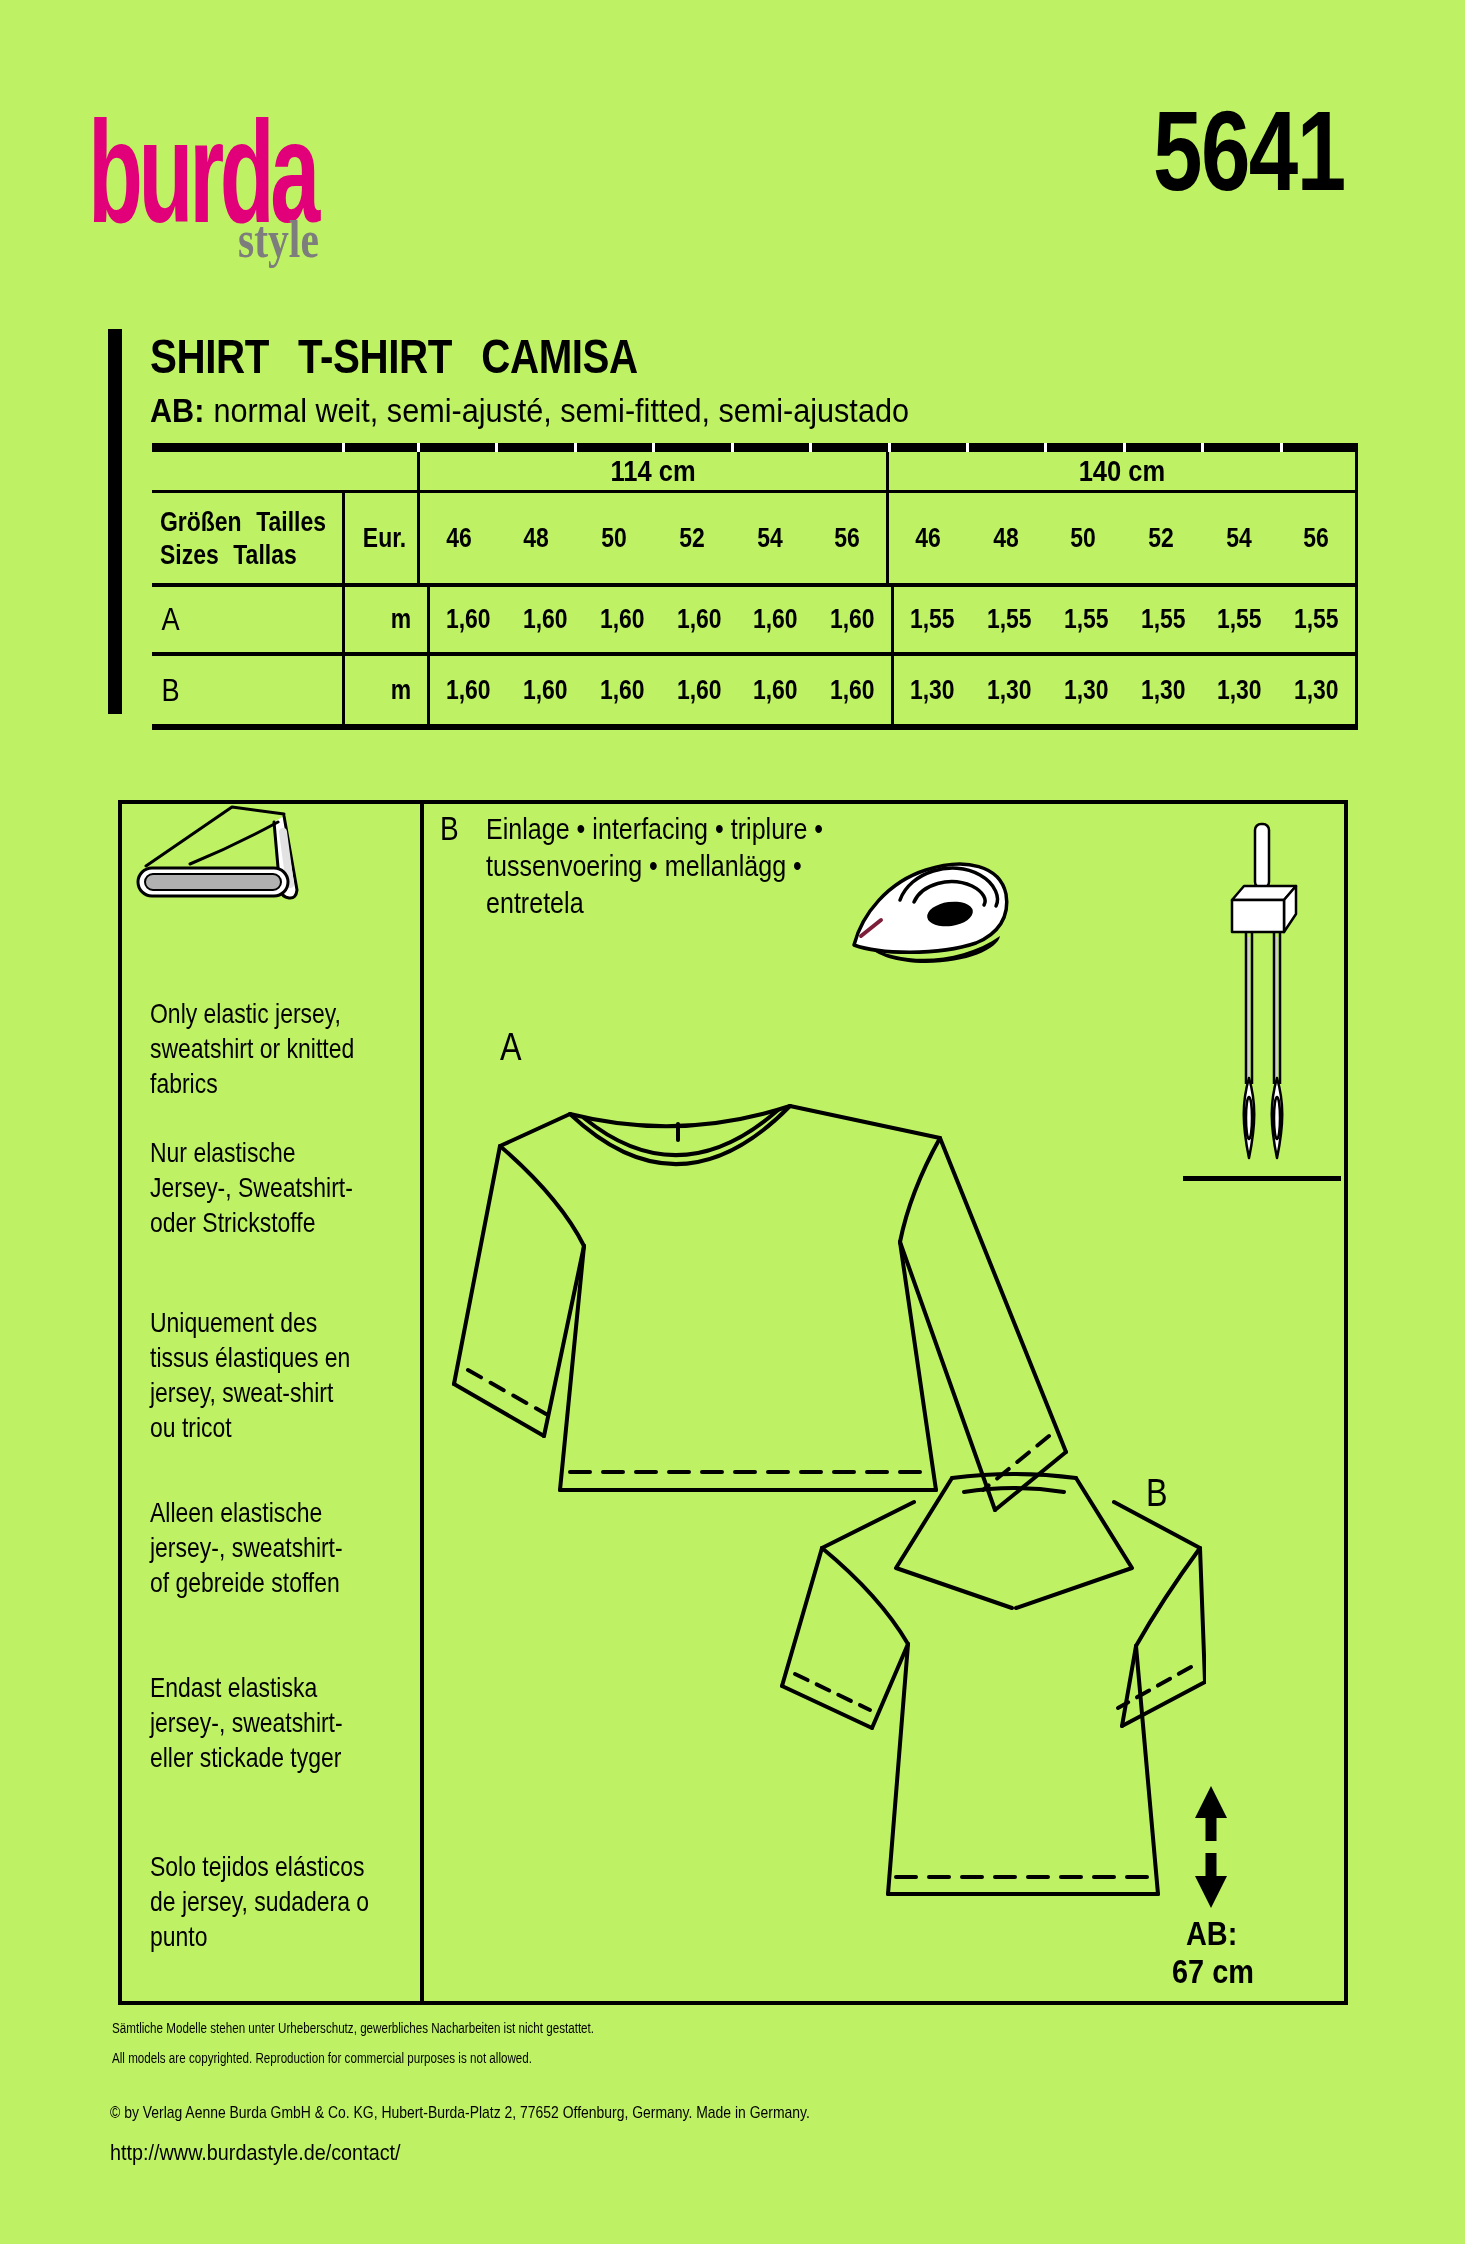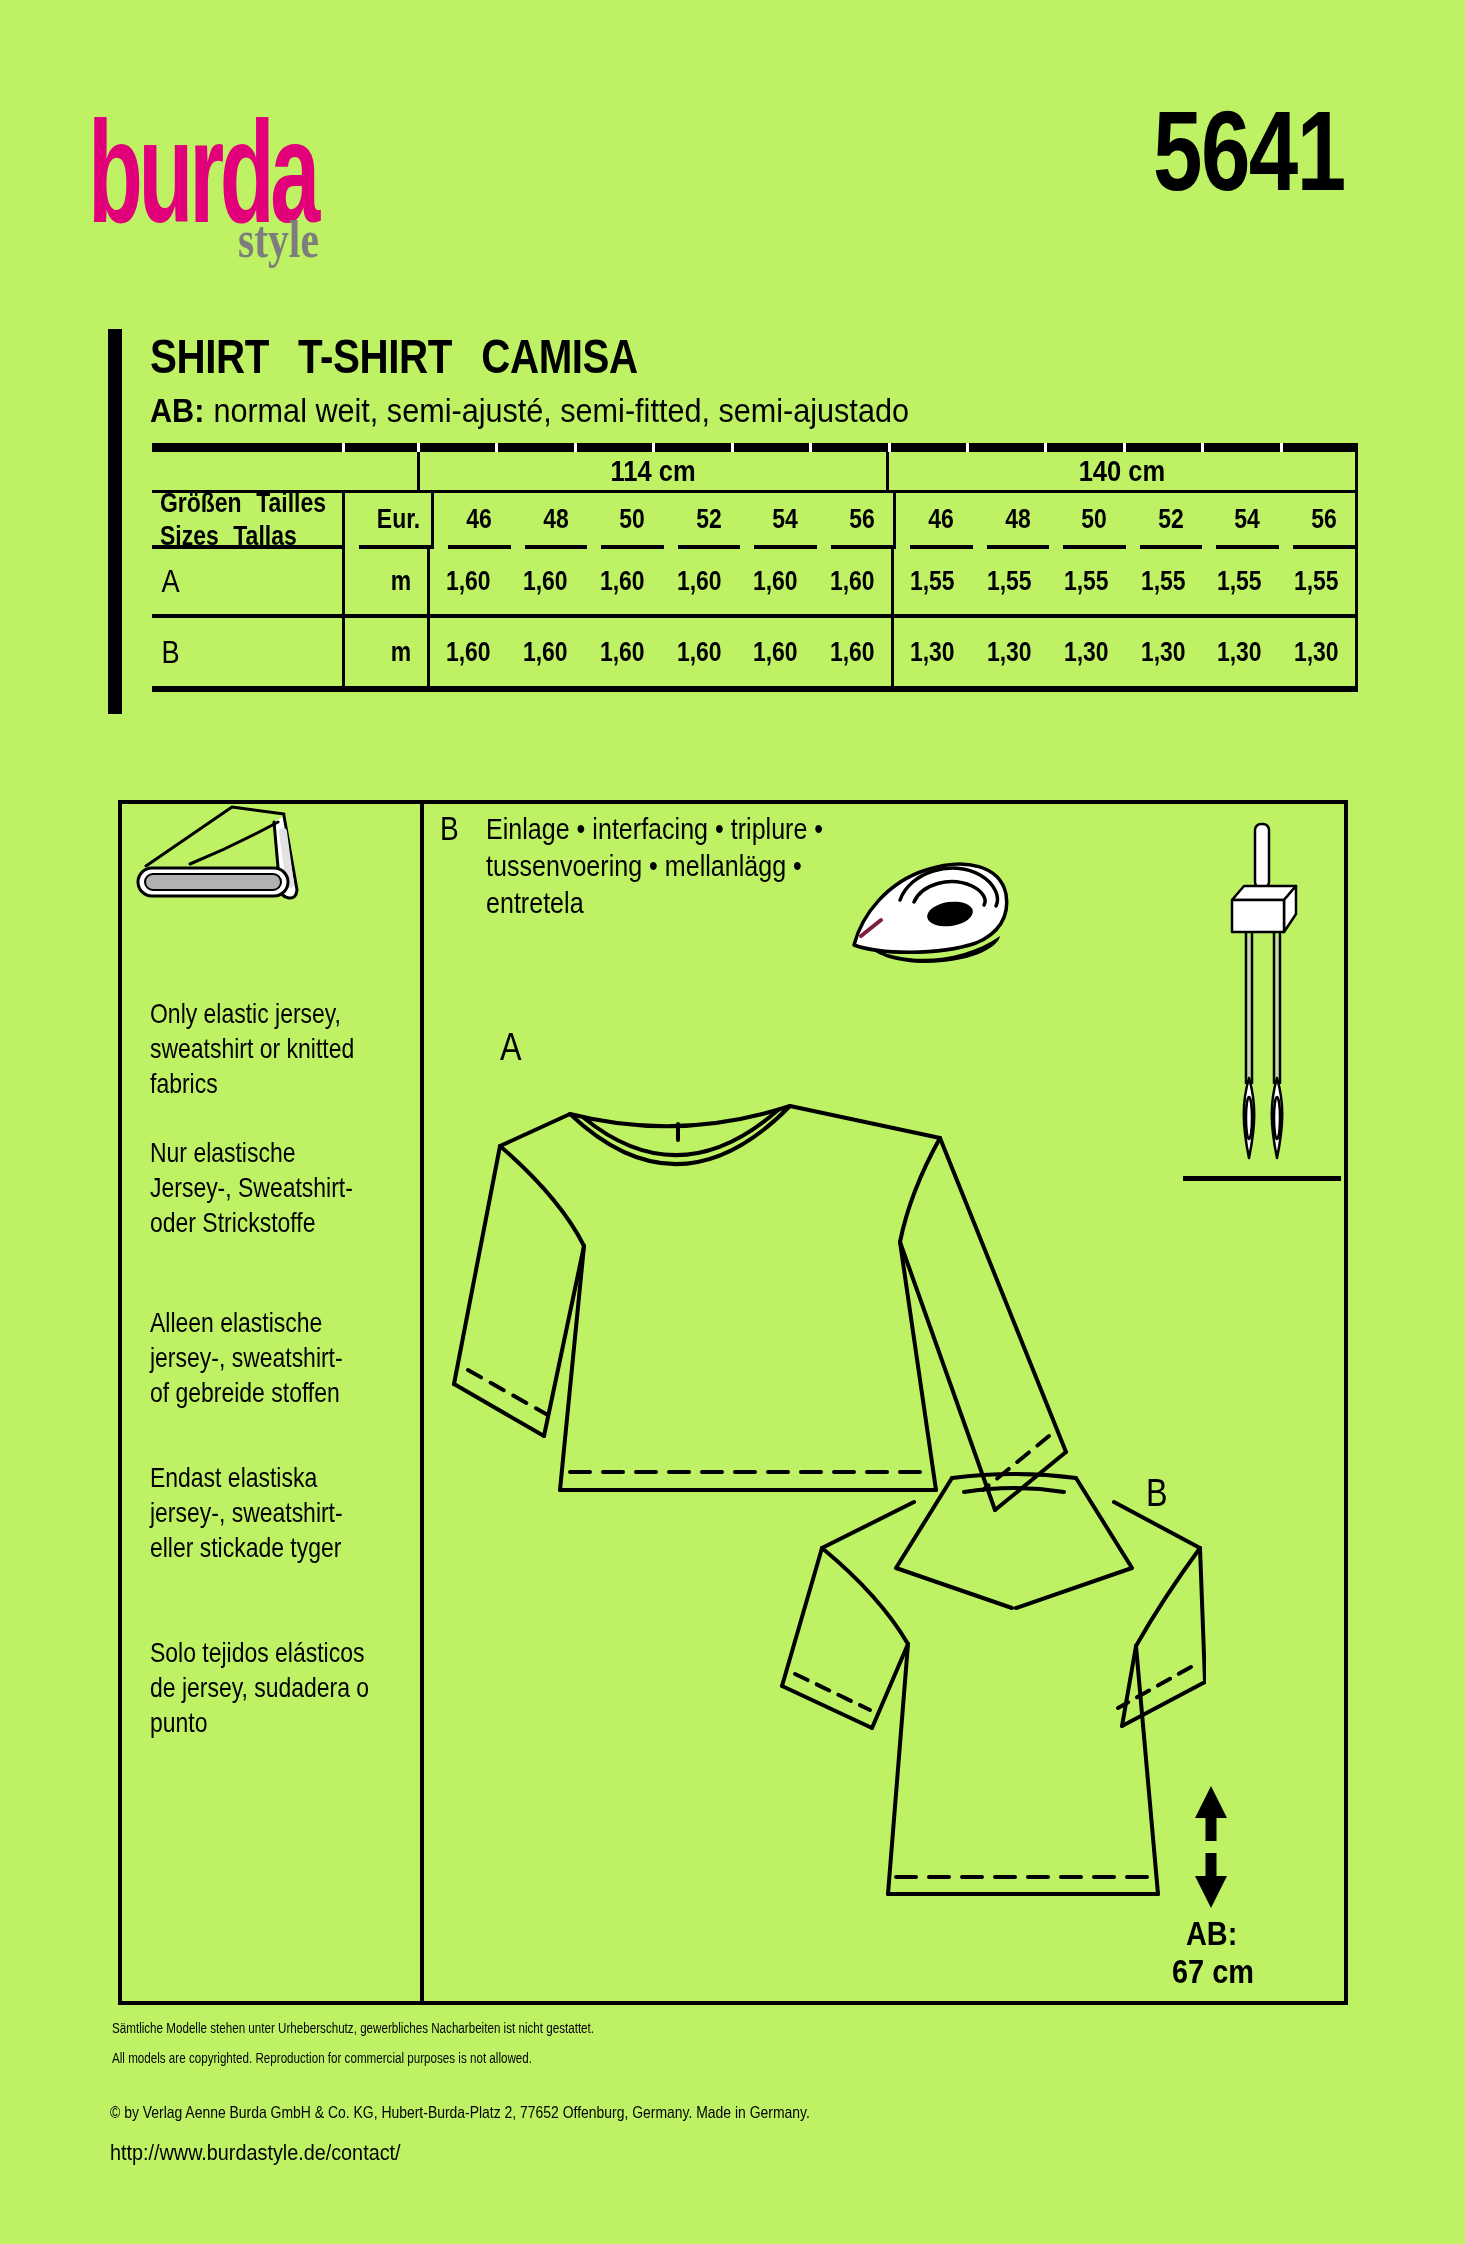--- a/index.html
+++ b/index.html
@@ -40,21 +40,21 @@
   .c-eur{width:75px;justify-content:flex-end;padding-right:7px;}
   .c-size{flex:1;justify-content:center;}
   .br{border-right:3px solid #000;}
   .t-bar{height:9px;}
   .t-bar .cell{background:#000;border-right:3px solid #fff;height:9px;}
   .t-bar .cell:last-child{border-right:none;}
   .t-cm{height:41px;}
   .t-cm .cell{border-bottom:3px solid #000;font-size:30px;justify-content:center;}
   .t-cm .c-corner{width:268px;justify-content:flex-start;}
   .t-cm .c-span6{flex:6;}
-  .t-hdr{height:56px;gap:14px;}
+  .t-hdr{height:94px;}
   .t-hdr .cell{border-bottom:4px solid #000;}
   .t-rowA{height:69px;}
   .t-rowA .cell{border-bottom:4px solid #000;}
   .t-rowB{height:74px;}
   .t-rowB .cell{border-bottom:6px solid #000;}
   .c-view{font-size:32px;font-weight:400;}
   .hdr-label{display:block;line-height:33px;font-size:28px;word-spacing:10px;}
 
   
   .main-box{left:118px;top:800px;width:1230px;height:1205px;border:4px solid #000;box-sizing:border-box;}
@@ -283,20 +283,26 @@
   <div class="abs fabric-notes">
       <div class="para">
         <div class="line"><span class="sx82">Only elastic jersey,</span></div>
         <div class="line"><span class="sx82">sweatshirt or knitted</span></div>
         <div class="line"><span class="sx82">fabrics</span></div>
       </div>
       <div class="para">
         <div class="line"><span class="sx82">Nur elastische</span></div>
         <div class="line"><span class="sx82">Jersey-, Sweatshirt-</span></div>
         <div class="line"><span class="sx82">oder Strickstoffe</span></div>
+      </div>
+      <div class="para">
+        <div class="line"><span class="sx82">Uniquement des</span></div>
+        <div class="line"><span class="sx82">tissus élastiques en</span></div>
+        <div class="line"><span class="sx82">jersey, sweat-shirt</span></div>
+        <div class="line"><span class="sx82">ou tricot</span></div>
       </div>
       <div class="para">
         <div class="line"><span class="sx82">Alleen elastische</span></div>
         <div class="line"><span class="sx82">jersey-, sweatshirt-</span></div>
         <div class="line"><span class="sx82">of gebreide stoffen</span></div>
       </div>
       <div class="para">
         <div class="line"><span class="sx82">Endast elastiska</span></div>
         <div class="line"><span class="sx82">jersey-, sweatshirt-</span></div>
         <div class="line"><span class="sx82">eller stickade tyger</span></div>

